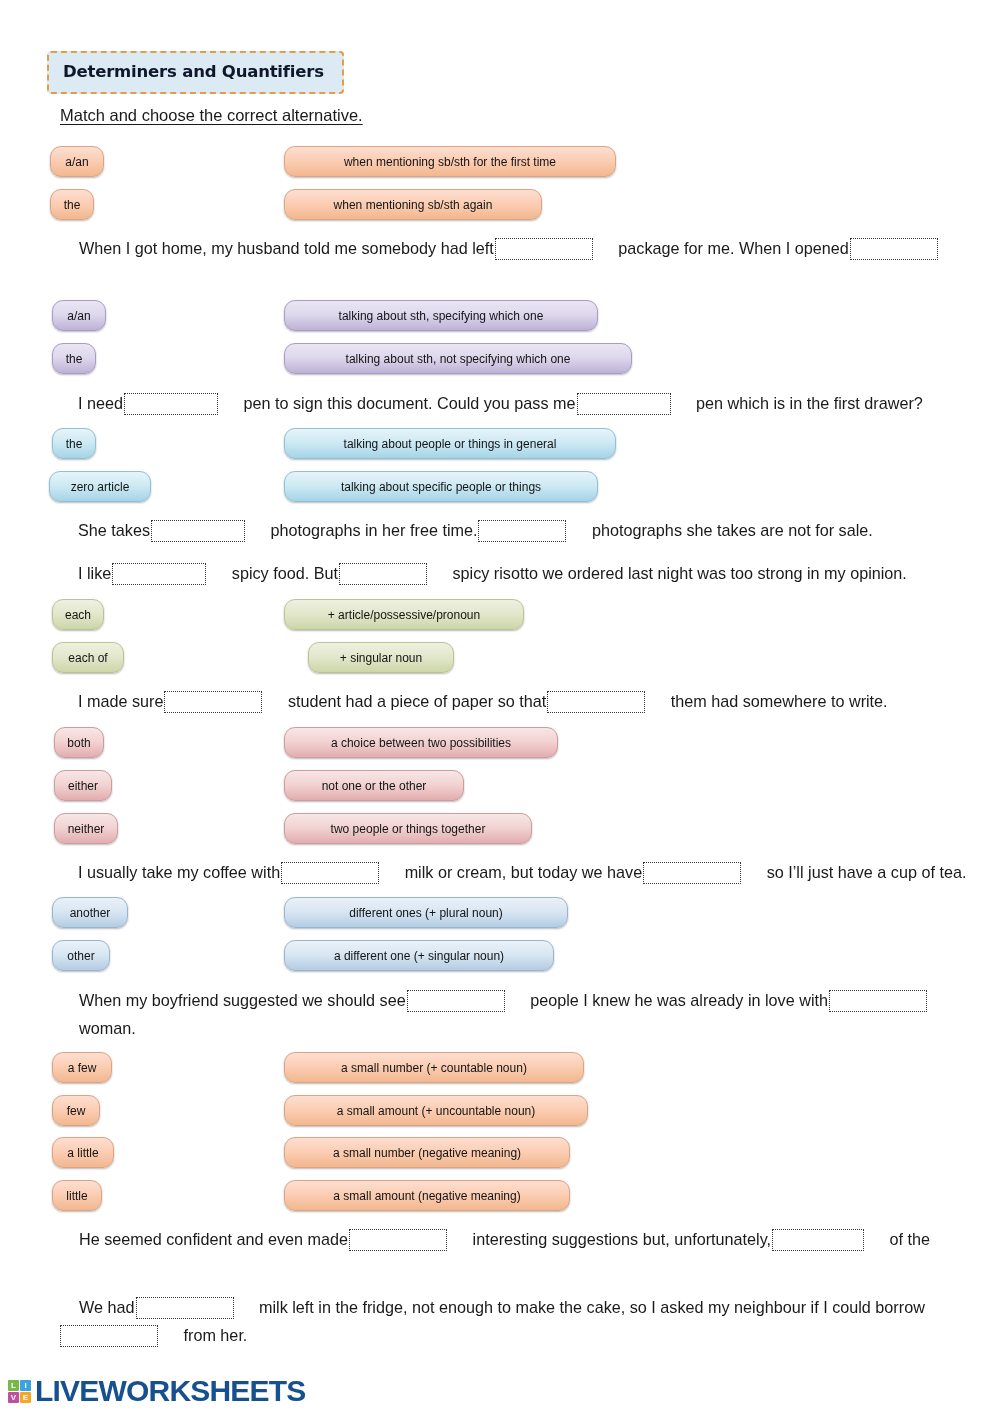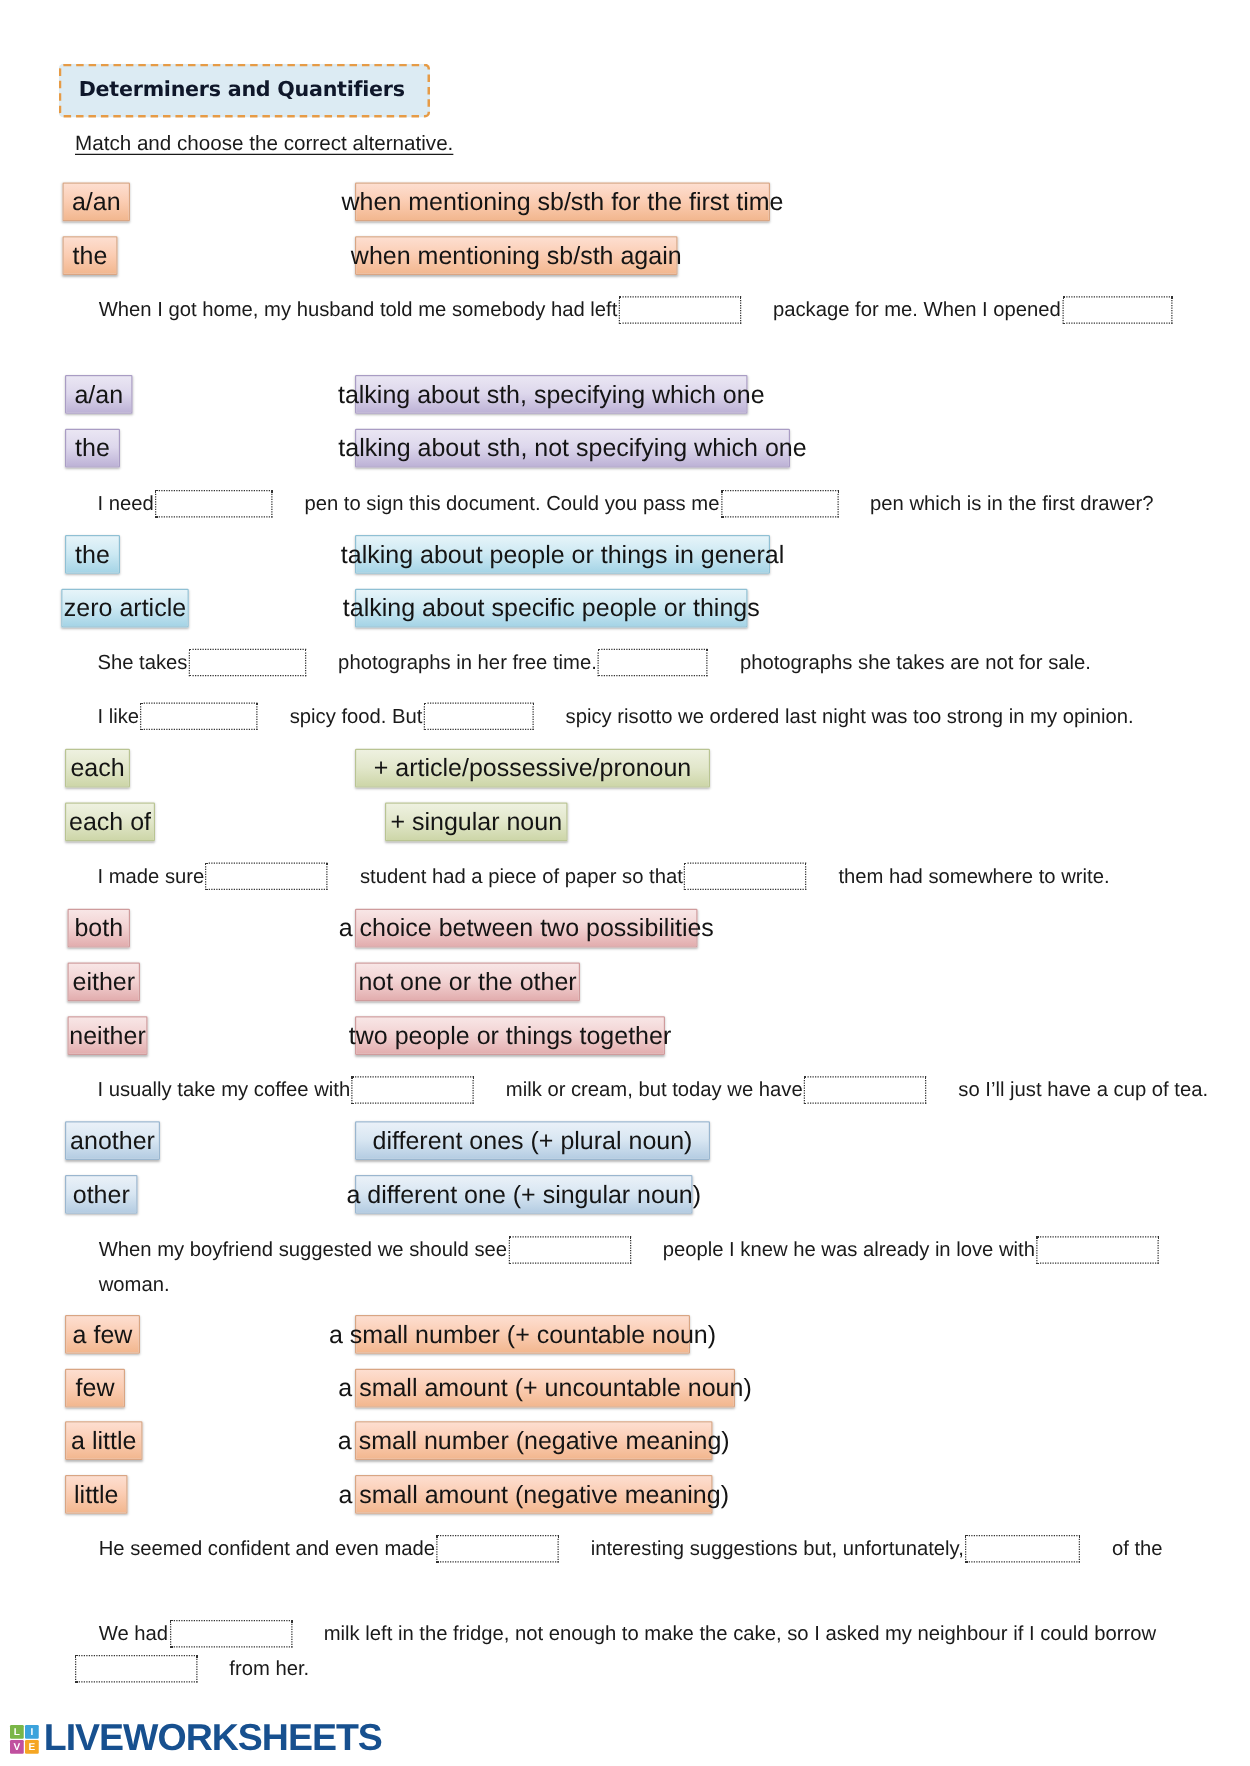--- a/index.html
+++ b/index.html
@@ -63,22 +63,22 @@
     background: #fff;
     margin: 0 1px;
     position: relative;
     top: -1px;
   }
 
   
   .btn {
     position: absolute;
     box-sizing: border-box;
-    border-radius: 1px;
-    font-size: 20px;
+    border-radius: 11px;
+    font-size: 12px;
     line-height: 1;
     display: flex;
     align-items: center;
     justify-content: center;
     padding: 0 12px;
     white-space: nowrap;
     color: #141414;
     box-shadow: 0 1px 2px rgba(0,0,0,0.28);
     border: 1px solid rgba(120,120,120,0.55);
     height: 31px;
@@ -174,21 +174,21 @@
 <div class="btn t-cyan" style="left:284px; top:428px; width:332px;">talking about people or things in general</div>
 
 <div class="btn t-cyan" style="left:49px; top:471px; width:102px;">zero article</div>
 <div class="btn t-cyan" style="left:284px; top:471px; width:314px;">talking about specific people or things</div>
 
 <div class="sentence" style="left:58px; top:516px; width:920px;"><span class="tx">She takes</span><span class="blank" style="width:92px;"></span><span class="tx"> photographs in her free time.</span><span class="blank" style="width:86px;"></span><span class="tx"> photographs she takes are not for sale.</span></div>
 
 <div class="sentence" style="left:58px; top:559px; width:920px;"><span class="tx">I like</span><span class="blank" style="width:92px;"></span><span class="tx"> spicy food. But</span><span class="blank" style="width:86px;"></span><span class="tx"> spicy risotto we ordered last night was too strong in my opinion.</span></div>
 
 <div class="btn t-green" style="left:52px; top:599px; width:52px;">each</div>
-<div class="btn t-green" style="left:284px; top:599px; width:284px;">+ article/possessive/pronoun</div>
+<div class="btn t-green" style="left:284px; top:599px; width:240px;">+ article/possessive/pronoun</div>
 
 <div class="btn t-green" style="left:52px; top:642px; width:72px;">each of</div>
 <div class="btn t-green" style="left:284px; top:642px; width:146px;margin-left:24px;">+ singular noun</div>
 
 <div class="sentence" style="left:58px; top:687px; width:920px;"><span class="tx">I made sure</span><span class="blank" style="width:96px;"></span><span class="tx"> student had a piece of paper so that</span><span class="blank" style="width:96px;"></span><span class="tx"> them had somewhere to write.</span></div>
 
 <div class="btn t-pink" style="left:54px; top:727px; width:50px;">both</div>
 <div class="btn t-pink" style="left:284px; top:727px; width:274px;">a choice between two possibilities</div>
 
 <div class="btn t-pink" style="left:54px; top:770px; width:58px;">either</div>
@@ -201,21 +201,21 @@
 
 <div class="btn t-steel" style="left:52px; top:897px; width:76px;">another</div>
 <div class="btn t-steel" style="left:284px; top:897px; width:284px;">different ones (+ plural noun)</div>
 
 <div class="btn t-steel" style="left:52px; top:940px; width:58px;">other</div>
 <div class="btn t-steel" style="left:284px; top:940px; width:270px;">a different one (+ singular noun)</div>
 
 <div class="sentence" style="left:59px; top:986px; width:900px;"><span class="tx">When my boyfriend suggested we should see</span><span class="blank" style="width:96px;"></span><span class="tx"> people I knew he was already in love with</span><span class="blank" style="width:96px;"></span><br><span class="tx">woman.</span></div>
 
 <div class="btn t-peach" style="left:52px; top:1052px; width:60px;">a few</div>
-<div class="btn t-peach" style="left:284px; top:1052px; width:268px;">a small number (+ countable noun)</div>
+<div class="btn t-peach" style="left:284px; top:1052px; width:300px;">a small number (+ countable noun)</div>
 
 <div class="btn t-peach" style="left:52px; top:1095px; width:48px;">few</div>
 <div class="btn t-peach" style="left:284px; top:1095px; width:304px;">a small amount (+ uncountable noun)</div>
 
 <div class="btn t-peach" style="left:52px; top:1137px; width:62px;">a little</div>
 <div class="btn t-peach" style="left:284px; top:1137px; width:286px;">a small number (negative meaning)</div>
 
 <div class="btn t-peach" style="left:52px; top:1180px; width:50px;">little</div>
 <div class="btn t-peach" style="left:284px; top:1180px; width:286px;">a small amount (negative meaning)</div>
 

